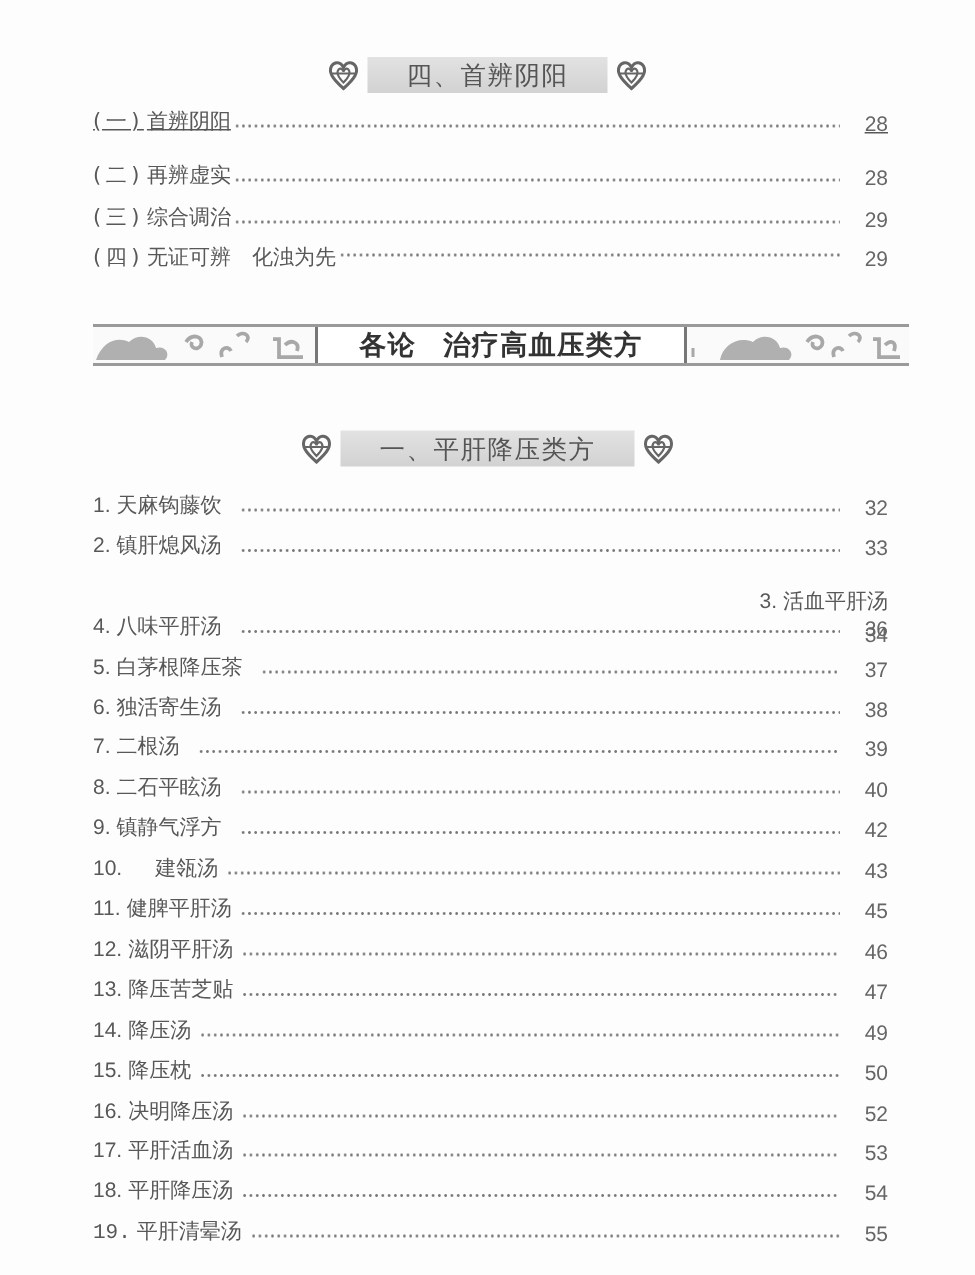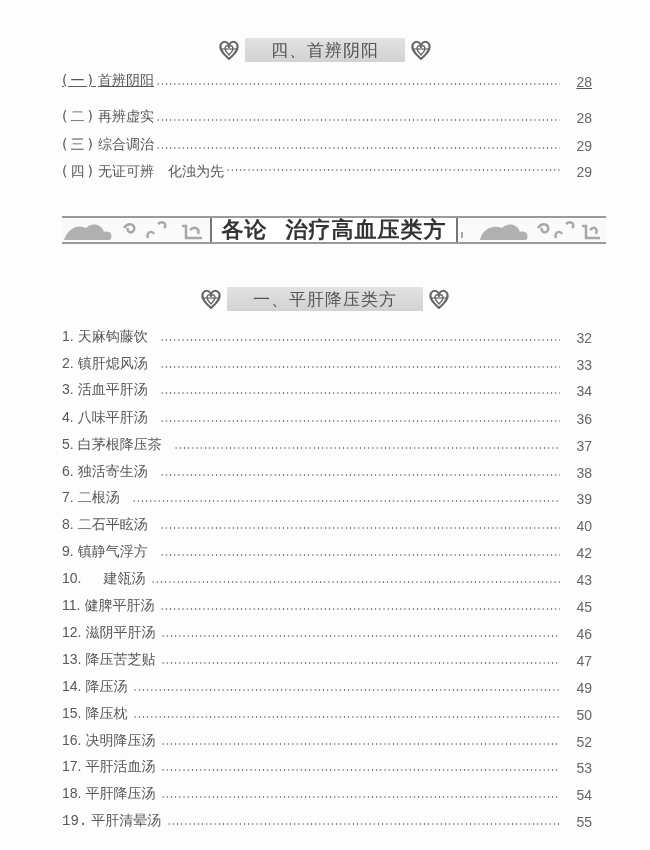--- a/index.html
+++ b/index.html
@@ -58,21 +58,21 @@
     box-sizing: border-box;
     display: flex; align-items: stretch;
   }
   .banner .orn {
     flex: 1; position: relative; overflow: hidden; background: #fafafa;
   }
   .banner .center {
     width: 244px; flex: none; border-left: 2px solid #777; border-right: 2px solid #777;
     display: flex; align-items: center; justify-content: center;
     background: #fff;
-    font-size: 22px; font-weight: bold; color: #333; letter-spacing: 1px;
+    font-size: 18px; font-weight: bold; color: #333; letter-spacing: 1px;
     font-family: "DejaVu Sans", sans-serif;
   }
   .banner .center .gap { display: inline-block; width: 18px; }
 </style>
 </head>
 <body>
 
 <div class="page">
 
   <div class="sec-head" style="top:38px;">
@@ -171,21 +171,21 @@
       <div class="row" style="top: 326px;">
         <span class="label"><span style="margin-right:4px;font-family:'Liberation Sans',sans-serif;">1.</span><span>天麻钩藤饮</span></span>
         <span class="leader" style="margin-left:12px;"></span>
         <span class="page-no">32</span>
       </div>
       <div class="row" style="top: 352.9px;">
         <span class="label"><span style="margin-right:4px;font-family:'Liberation Sans',sans-serif;">2.</span><span>镇肝熄风汤</span></span>
         <span class="leader" style="margin-left:12px;"></span>
         <span class="page-no">33</span>
       </div>
-      <div class="row" style="top: 379px;">
+      <div class="row" style="top: 392px; flex-direction: column;">
         <span class="label"><span style="margin-right:4px;font-family:'Liberation Sans',sans-serif;">3.</span><span>活血平肝汤</span></span>
         <span class="leader" style="margin-left:12px;"></span>
         <span class="page-no">34</span>
       </div>
       <div class="row" style="top: 406.7px;">
         <span class="label"><span style="margin-right:4px;font-family:'Liberation Sans',sans-serif;">4.</span><span>八味平肝汤</span></span>
         <span class="leader" style="margin-left:12px;"></span>
         <span class="page-no">36</span>
       </div>
       <div class="row" style="top: 433.6px;">

